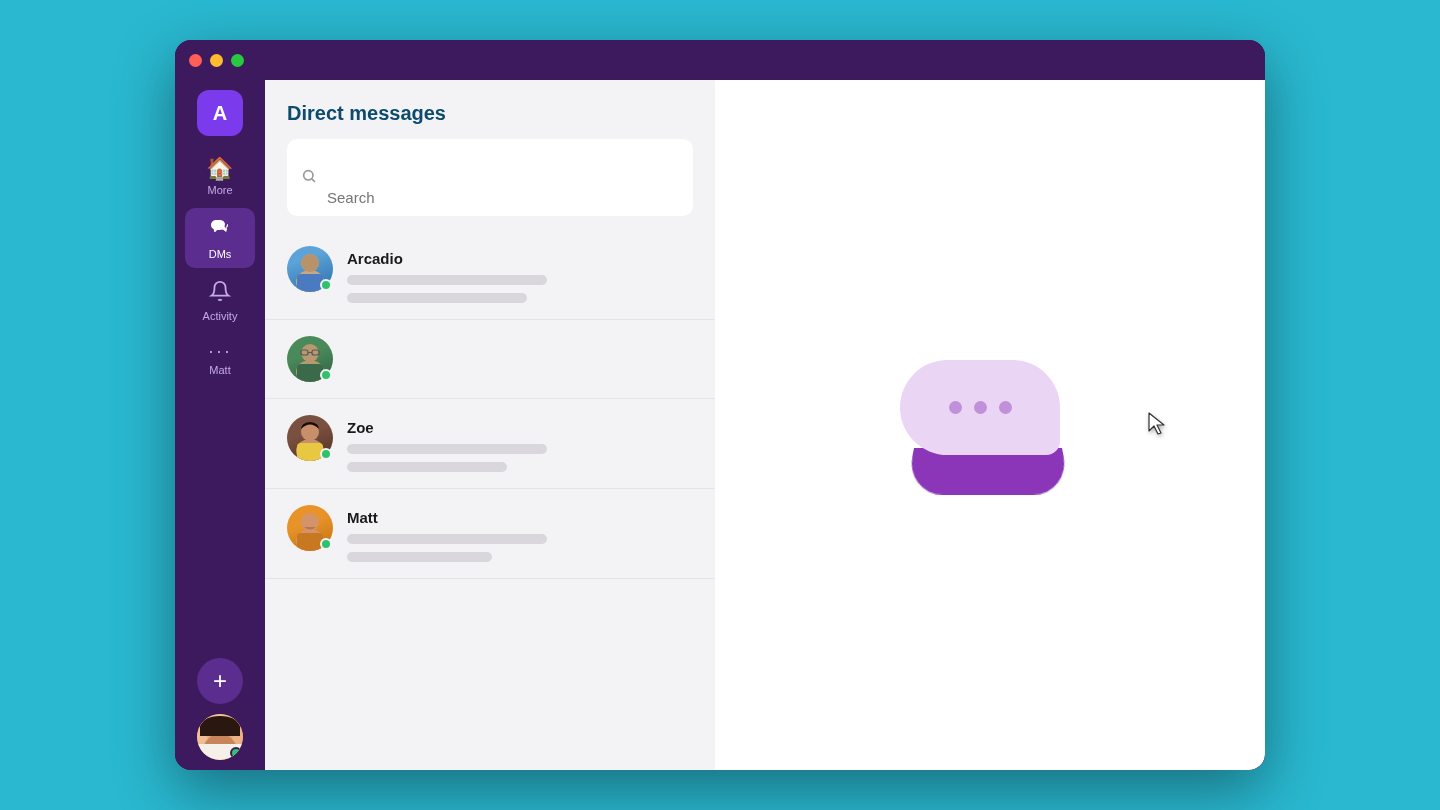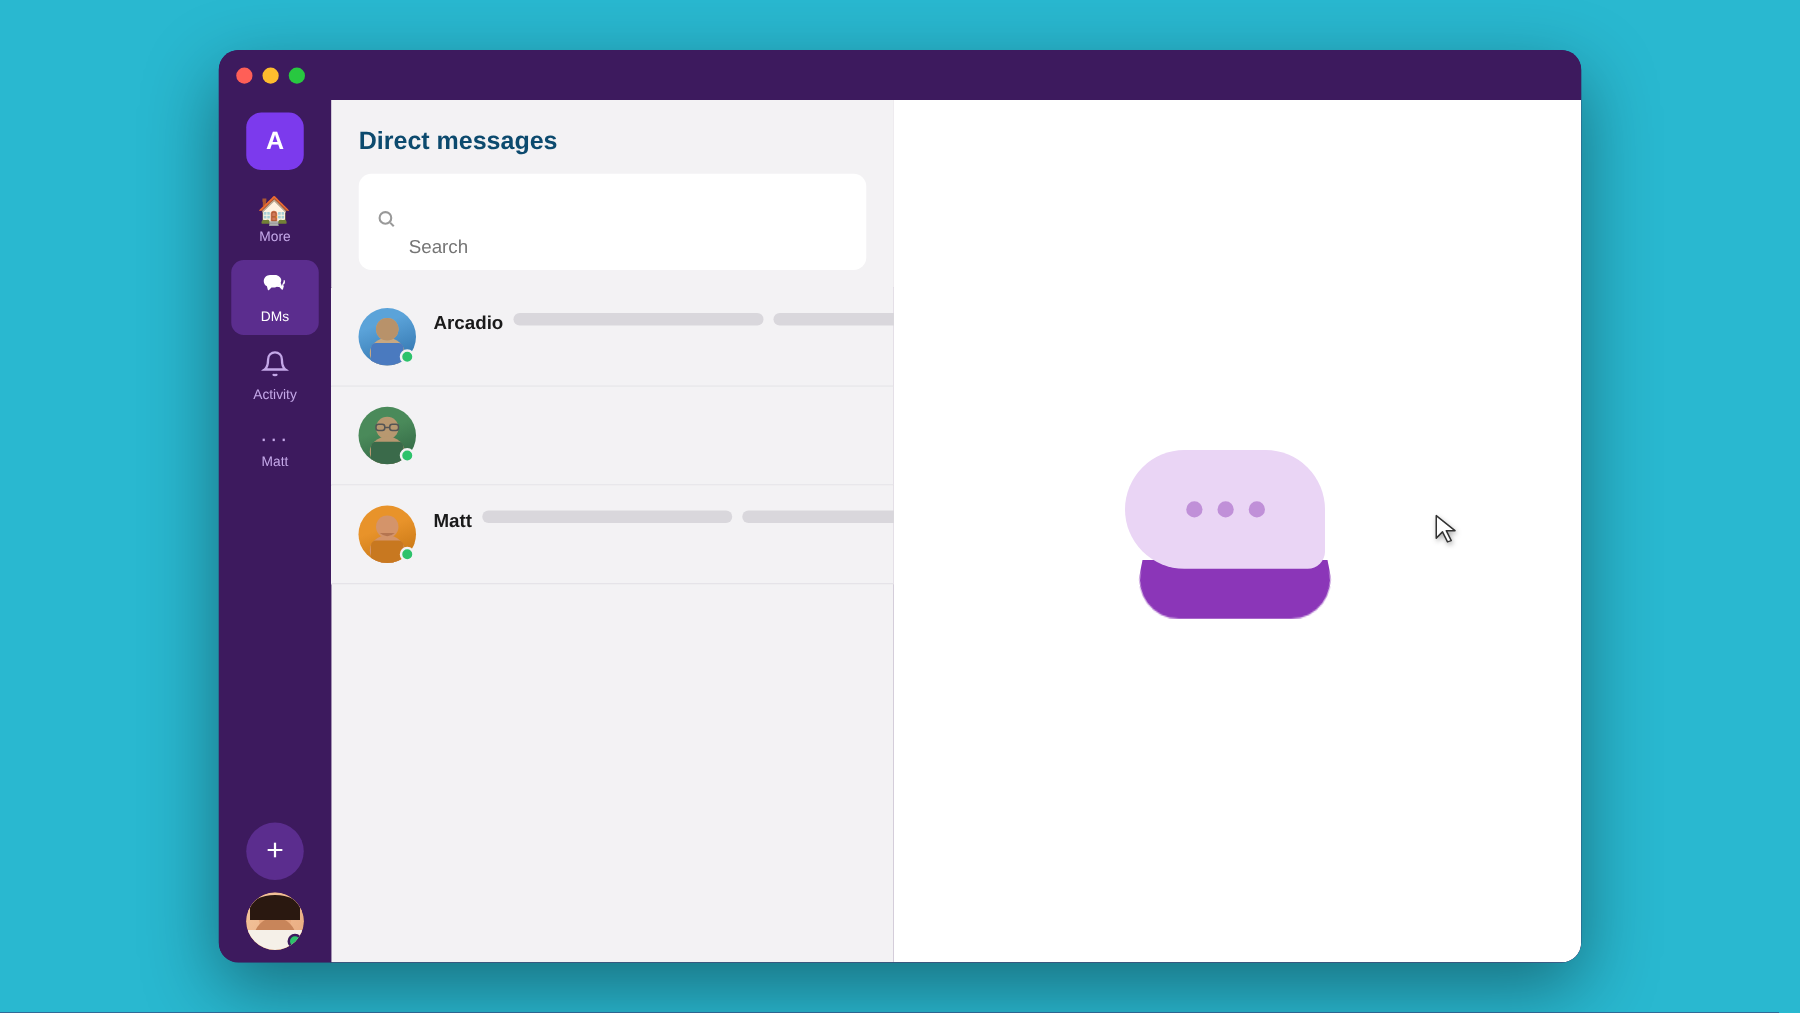--- a/index.html
+++ b/index.html
@@ -253,21 +253,21 @@
       justify-content: center;
       color: white;
       font-size: 16px;
       font-weight: 700;
       position: relative;
     }
 
     .dm-info {
       flex: 1;
       display: flex;
-      flex-direction: row;
+      flex-direction: column;
       gap: 8px;
       padding-top: 4px;
     }
 
     .dm-name {
       font-size: 15px;
       font-weight: 600;
       color: #1a1a1a;
     }
 
@@ -426,20 +426,39 @@
 
                   <rect x="14" y="14" width="7" height="5" rx="2" fill="none" stroke="#555" stroke-width="1.2"></rect>
                   <rect x="25" y="14" width="7" height="5" rx="2" fill="none" stroke="#555" stroke-width="1.2"></rect>
                   <line x1="21" y1="16.5" x2="25" y2="16.5" stroke="#555" stroke-width="1.2"></line>
                 </svg>
               </div>
               <div class="status-dot"></div>
             </div>
           </div>
 
+          <div class="dm-item">
+            <div class="dm-avatar">
+              <div class="avatar-circle" style="background: linear-gradient(160deg, #7a5040 40%, #4d3020 100%); overflow:hidden;">
+                <svg width="46" height="46" viewBox="0 0 46 46">
+                  <circle cx="23" cy="17" r="9" fill="#c8906a"></circle>
+                  <ellipse cx="23" cy="36" rx="14" ry="12" fill="#c8906a"></ellipse>
+                  <rect x="10" y="28" width="26" height="18" rx="4" fill="#e8c840"></rect>
+
+                  <path d="M14 14 Q23 5 32 14 Q32 8 23 7 Q14 8 14 14Z" fill="#1a0a06"></path>
+                </svg>
+              </div>
+              <div class="status-dot"></div>
+            </div>
+            <div class="dm-info">
+              <div class="dm-name">Zoe</div>
+              <div class="placeholder-line long"></div>
+              <div class="placeholder-line" style="width:160px;"></div>
+            </div>
+          </div>
 
           <div class="dm-item">
             <div class="dm-avatar">
               <div class="avatar-circle" style="background: linear-gradient(160deg, #e8932a 40%, #c07010 100%); overflow:hidden;">
                 <svg width="46" height="46" viewBox="0 0 46 46">
                   <circle cx="23" cy="17" r="9" fill="#d4946a"></circle>
                   <ellipse cx="23" cy="36" rx="14" ry="12" fill="#d4946a"></ellipse>
                   <rect x="10" y="28" width="26" height="18" rx="4" fill="#c87820"></rect>
 
                   <path d="M17 22 Q23 27 29 22" fill="#a06040" opacity="0.6"></path>

